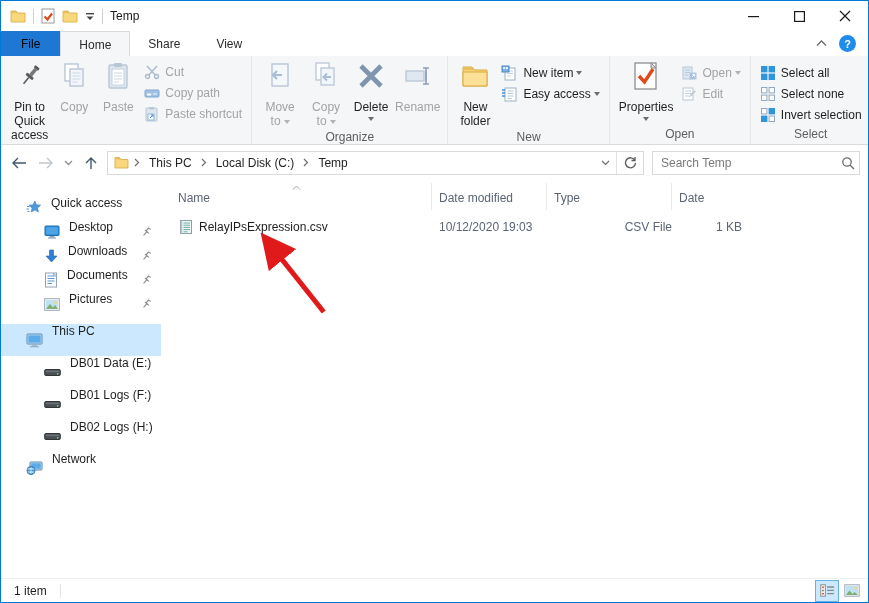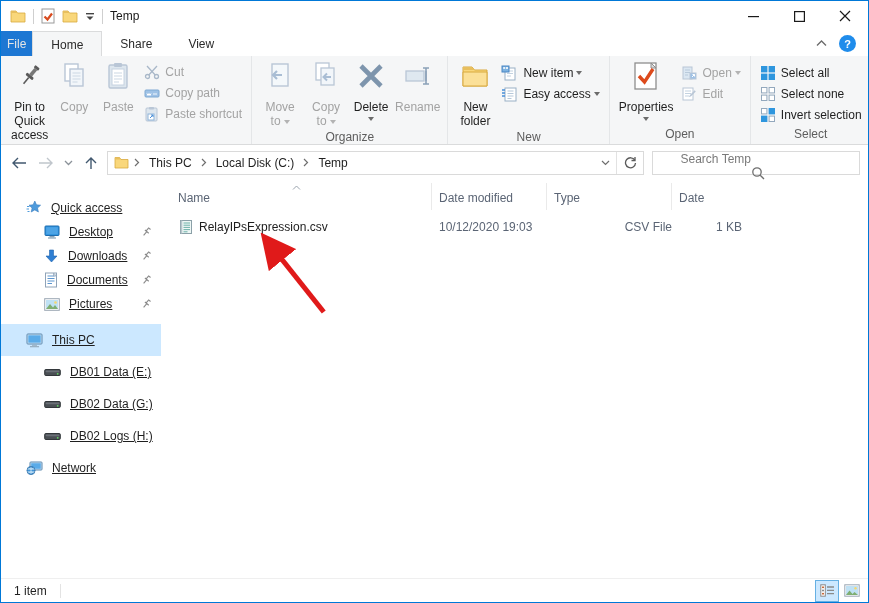--- a/index.html
+++ b/index.html
@@ -14,21 +14,21 @@
   .qat { display:flex; align-items:center; gap:7px; }
   .qat-sep { width:1px; height:15px; background:#cfcfcf; }
   .qat-btn { display:flex; align-items:center; justify-content:center; }
   .title-text { margin-left:7px; font-size:12px; color:#1a1a1a; }
   .win-controls { margin-left:auto; display:flex; height:30px; }
   .win-btn { width:46px; height:30px; display:flex; align-items:center; justify-content:center; }
 
   
   .tabbar { height:25px; flex:0 0 auto; display:flex; align-items:stretch; background:#fff; position:relative; }
   .tab { padding:5px 18px 4px; color:#2b2b2b; display:flex; align-items:center; }
-  .tab-file { background:#1d77d3; color:#e5e5e5; padding:5px 6px 4px; }
+  .tab-file { background:#1d77d3; color:#000000; padding:5px 20px 4px; }
   .tab-active { background:#f5f6f7; border:1px solid #dadbdc; border-bottom:none; }
   .tabbar-right { margin-left:auto; display:flex; align-items:center; gap:12px; padding-right:12px; }
   .help-circle { width:17px; height:17px; border-radius:50%; background:#1f8ceb; color:#fff;
                  display:flex; align-items:center; justify-content:center; font-size:11px; font-weight:bold; }
 
   
   .ribbon { height:89px; flex:0 0 auto; background:#f5f6f7; border-bottom:1px solid #dadbdc;
             display:flex; padding-left:1px; }
   .rib-group { display:flex; flex-direction:column; border-right:1px solid #e4e6e8; padding:1px 3px 0; }
   .rib-buttons { flex:1; display:flex; align-items:flex-start; padding:1px 2px 0; }
@@ -51,29 +51,29 @@
   .addr-box { flex:1; height:24px; border:1px solid #dadada; display:flex; align-items:center;
               margin-left:3px; background:#fff; }
   .crumb-folder { padding:0 4px 0 6px; display:flex; align-items:center; }
   .crumb { padding:0 8px; height:100%; display:flex; align-items:center; color:#1f1f1f; }
   .crumb-sep { display:flex; align-items:center; padding:0 1px; }
   .addr-spacer { flex:1; }
   .addr-dd { width:22px; height:100%; display:flex; align-items:center; justify-content:center; }
   .addr-div { width:1px; height:22px; background:#e2e2e2; }
   .refresh-btn { width:26px; height:100%; display:flex; align-items:center; justify-content:center; }
   .search-box { width:208px; height:24px; border:1px solid #dadada; margin-left:8px;
-                display:flex; align-items:center; padding:0 4px 0 8px; background:#fff;flex-direction:column; }
+                display:flex; align-items:center; padding:0 4px 0 8px; background:#fff; }
   .search-box input { flex:1; border:none; outline:none; font:12px "Liberation Sans",sans-serif;
                       color:#1f1f1f; background:transparent; min-width:0; }
   .search-box input::placeholder { color:#7a7a7a; opacity:1; }
 
   
   .main { flex:1; display:flex; position:relative; overflow:hidden; background:#fff; }
   .sidebar { width:160px; flex:0 0 auto; padding-top:16px; }
-  .sb-item { display:flex; align-items:center; height:24px; padding-left:25px; gap:9px; position:relative;text-decoration:underline; }
+  .sb-item { display:flex; height:24px; padding-left:25px; gap:9px; position:relative; }
   .sb-child { padding-left:43px; }
   .sb-sec2 .sb-item { height:32px; }
   .sb-gap { height:8px; }
   .sb-pin { position:absolute; right:9px; top:50%; transform:translateY(-50%); }
   .sb-selected { background:#cce8ff; }
   .sb-label { white-space:nowrap; }
 
   .filearea { flex:1; position:relative; padding-top:3px; }
   .fl-header { display:flex; height:27px; color:#5b6575; }
   .fl-hcell { display:flex; align-items:flex-end; padding-bottom:5px; border-right:1px solid #eaeaea; position:relative; }
@@ -600,21 +600,21 @@
           <span class="sb-label">DB01 Data (E:)</span>
         </div>
         <div class="sb-item sb-child">
           <span class="icon">
             <svg width="17" height="10" viewBox="0 0 17 10">
                 <rect x="0.7" y="2.5" width="15.6" height="6" rx="1" fill="#4a4f54" stroke="#33373b"></rect>
                 <rect x="1.6" y="3.4" width="13.8" height="1.8" rx="0.8" fill="#6b7077"></rect>
                 <circle cx="13.7" cy="6.8" r="0.9" fill="#62d662"></circle>
               </svg>
           </span>
-          <span class="sb-label">DB02 Data (G:)</span>
+          <span class="sb-label">DB01 Logs (F:)</span>
         </div>
         <div class="sb-item sb-child">
           <span class="icon">
             <svg width="17" height="10" viewBox="0 0 17 10">
                 <rect x="0.7" y="2.5" width="15.6" height="6" rx="1" fill="#4a4f54" stroke="#33373b"></rect>
                 <rect x="1.6" y="3.4" width="13.8" height="1.8" rx="0.8" fill="#6b7077"></rect>
                 <circle cx="13.7" cy="6.8" r="0.9" fill="#62d662"></circle>
               </svg>
           </span>
           <span class="sb-label">DB02 Logs (H:)</span>

